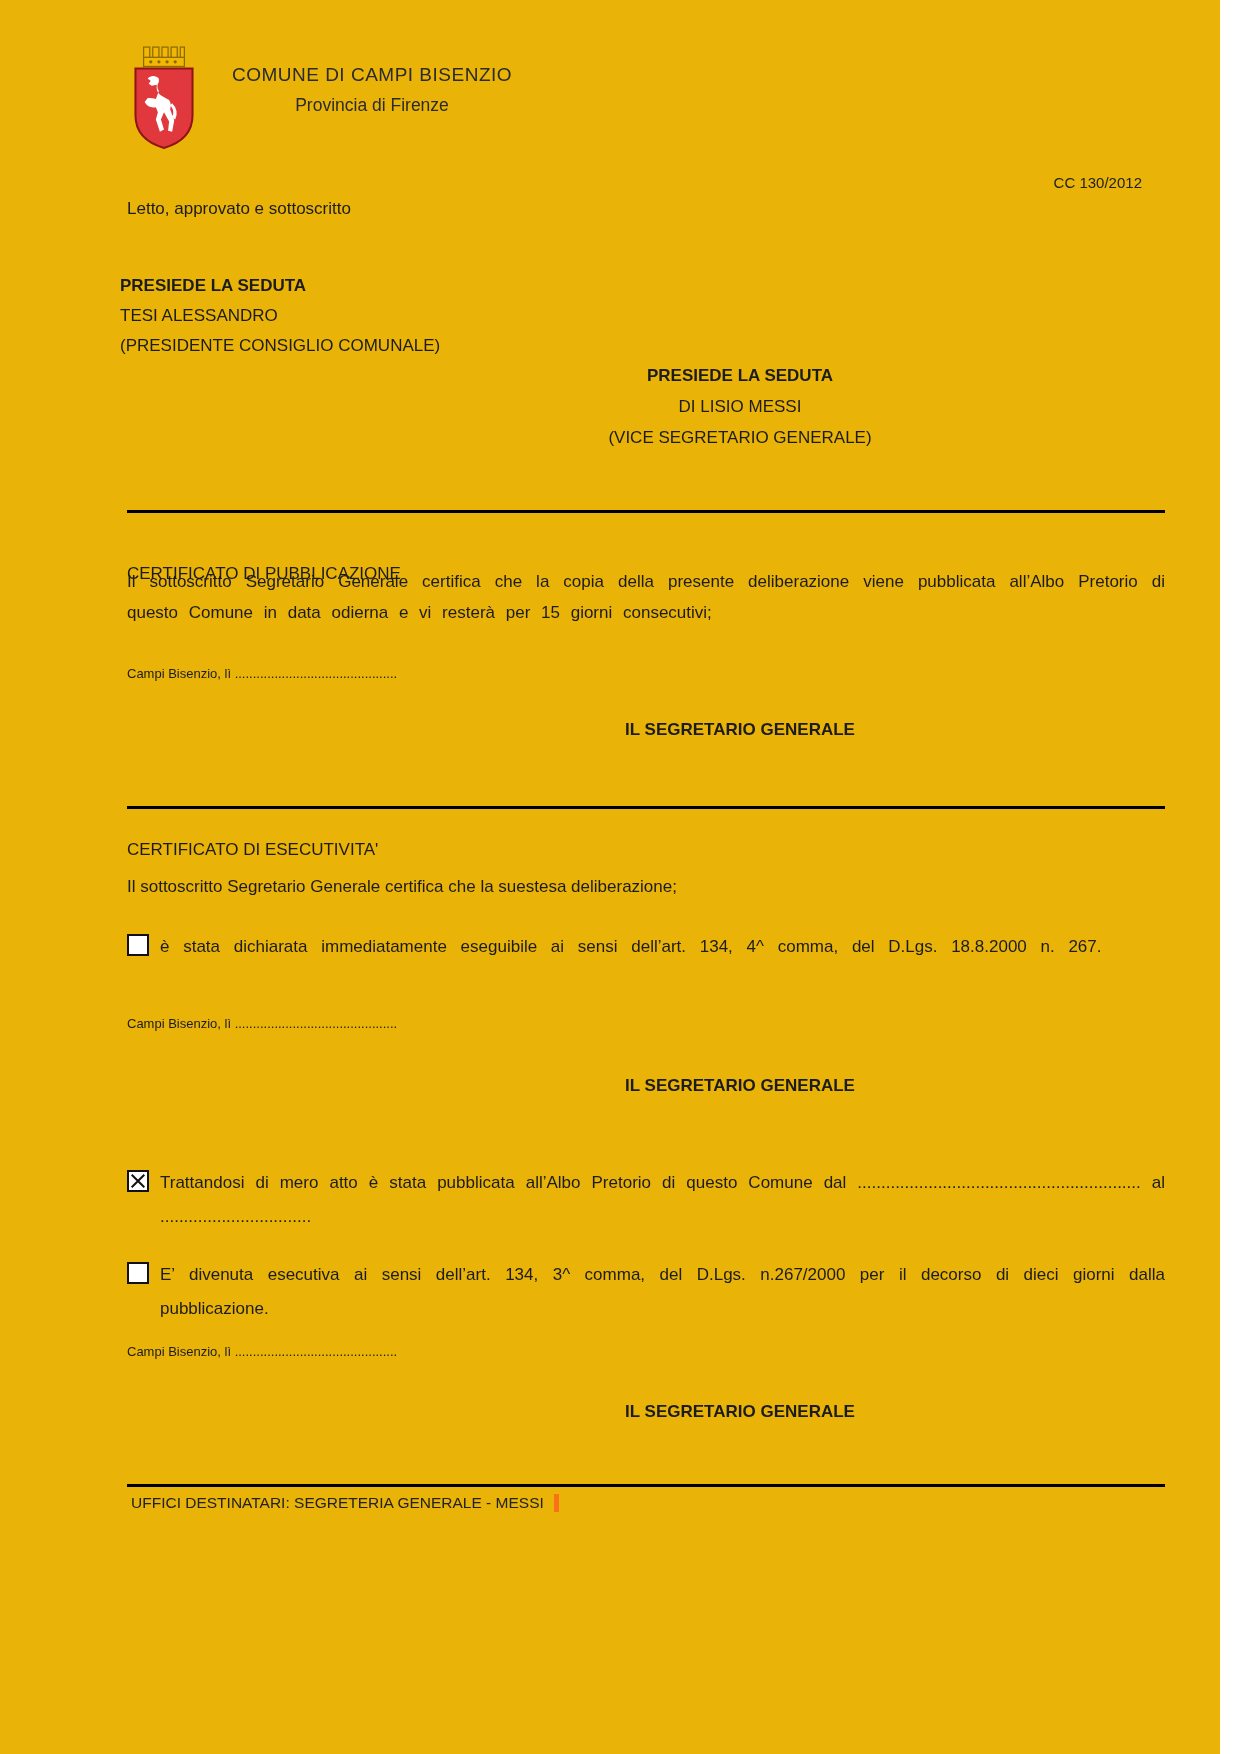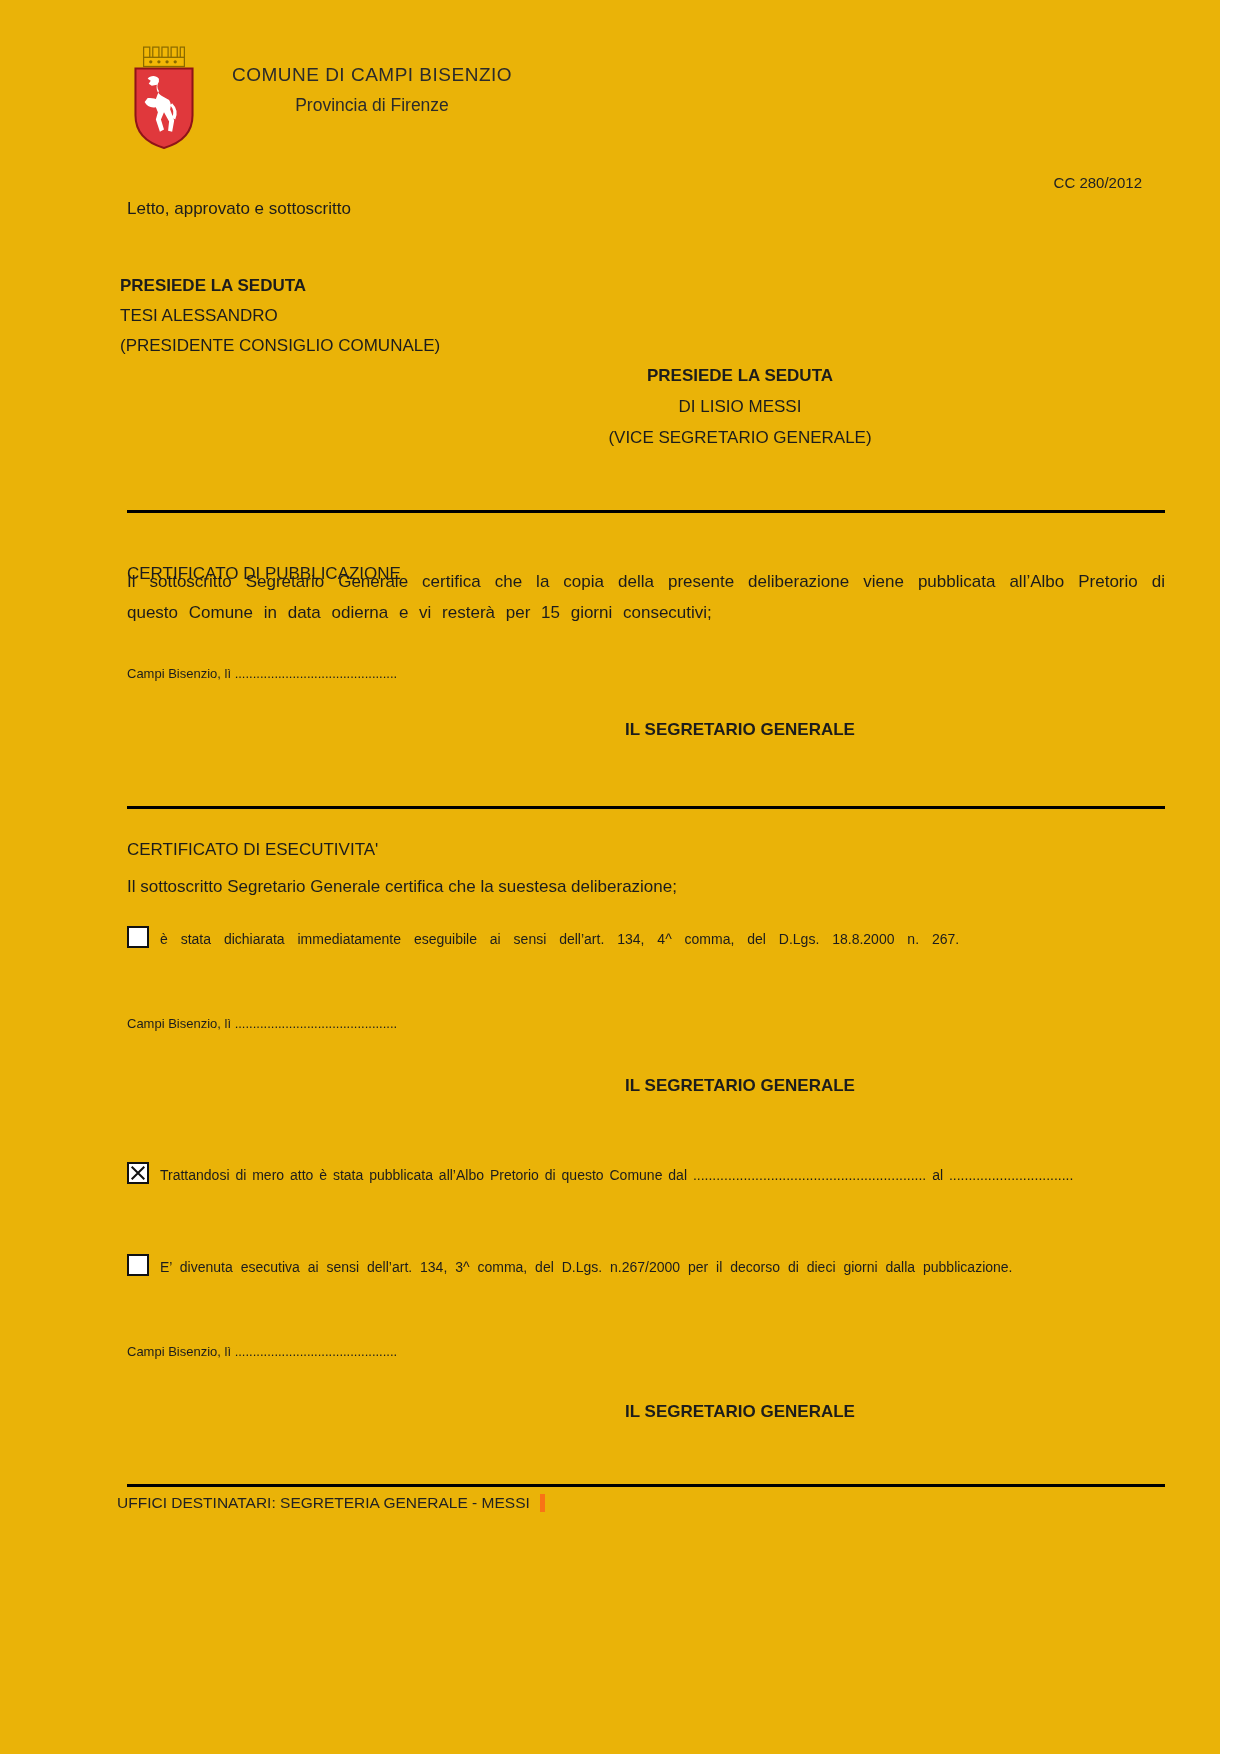--- a/index.html
+++ b/index.html
@@ -31,34 +31,34 @@
   .rule{left:127px;width:1038px;height:3px;background:#000;}
 
   .section-title{left:127px;font-size:17px;}
   .body-text{left:127px;width:1038px;font-size:17px;line-height:31px;}
   .justify{text-align:justify;word-spacing:6px;}
   .place-line{left:127px;font-size:13px;white-space:nowrap;}
   .sig{left:540px;width:400px;text-align:center;font-weight:bold;font-size:17px;}
 
   
   .chk-item{left:127px;width:1038px;padding-left:33px;box-sizing:border-box;
-            font-size:14px;line-height:34px;text-align:justify;}
+            font-size:17px;line-height:34px;text-align:justify;margin-top:8px;}
   .chk-item .checkbox{
     position:absolute;left:0;top:4px;
     width:18px;height:18px;border:2px solid #111;background:#fff;
   }
   .checkbox svg{display:none;width:100%;height:100%;}
   .checkbox.checked svg{display:block;}
   .ws-wide{word-spacing:9px;}
   .ws-med{word-spacing:4px;}
   .ws-sm{word-spacing:2px;}
 
   
   .footer-rule{left:127px;top:1484px;width:1038px;height:3px;background:#000;}
-  .footer-text{left:117px;top:1494px;font-size:15.5px;color:#222;
+  .footer-text{left:131px;top:1494px;font-size:15.5px;color:#222;
                padding-right:10px;border-right:5px solid #f97316;}
 </style>
 </head>
 <body>
 
 <div class="page">
 
   <div class="abs crest">
     <svg viewBox="0 0 64 106" width="66" height="108">
 
@@ -80,21 +80,21 @@
       <path d="M27 36 c-3 -4 -9 -3 -11 0 l3 2 -2 3 3 2 5 -1 c-1 5 1 9 5 11 l7 4 c2 3 2 6 1 9 l4 11 -2 11 -4 -1 1 -9 -5 -9 -3 7 3 10 -4 2 -4 -12 2 -7 -2 -5 c-5 1 -9 -1 -11 -5 l3 -4 c3 0 6 0 8 1 l3 -8 c-2 -3 -2 -6 0 -9 z
            M40 60 q7 7 3 16 l-3 -2 q3 -7 -2 -12 z" fill="#ffffff"></path>
     </svg>
   </div>
 
   <div class="abs muni-block">
     <div class="muni-name">COMUNE DI CAMPI BISENZIO</div>
     <div class="muni-prov">Provincia di Firenze</div>
   </div>
 
-  <div class="abs doc-ref">CC 280/2012</div>
+  <div class="abs doc-ref">CC 130/2012</div>
 
   <div class="abs letto">Letto, approvato e sottoscritto</div>
 
   <div class="abs col-left" style="top:276px;">
     <div class="sed-title">PRESIEDE LA SEDUTA</div>
     <div class="sed-line" style="margin-top:10px;">TESI ALESSANDRO</div>
     <div class="sed-line" style="margin-top:10px;">(PRESIDENTE CONSIGLIO COMUNALE)</div>
   </div>
 
   <div class="abs col-right" style="top:366px;">

